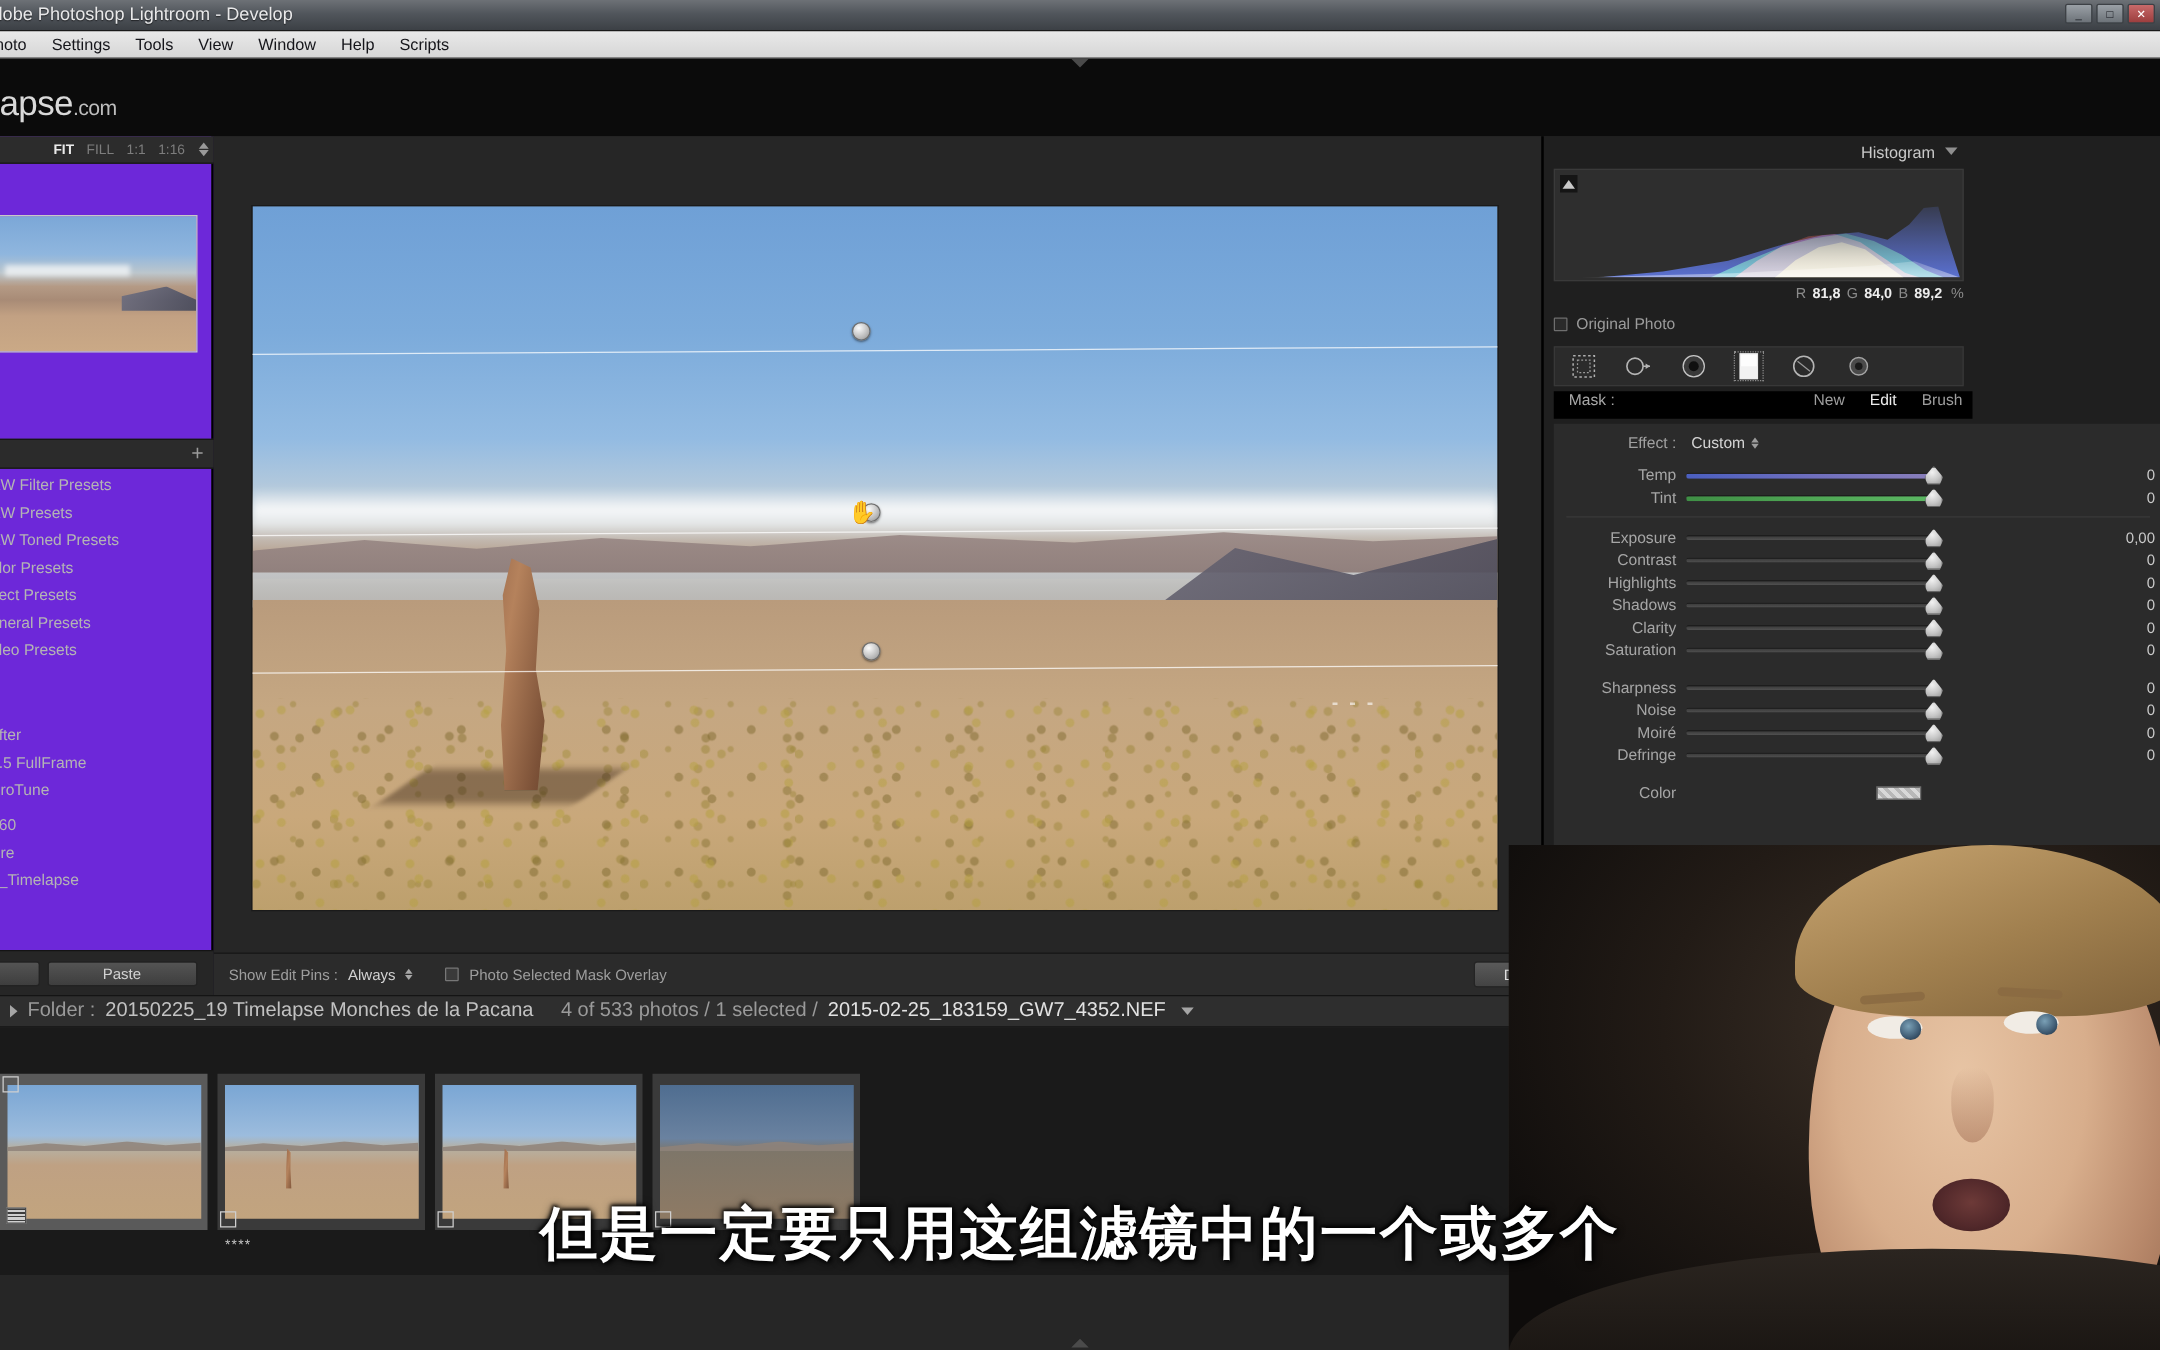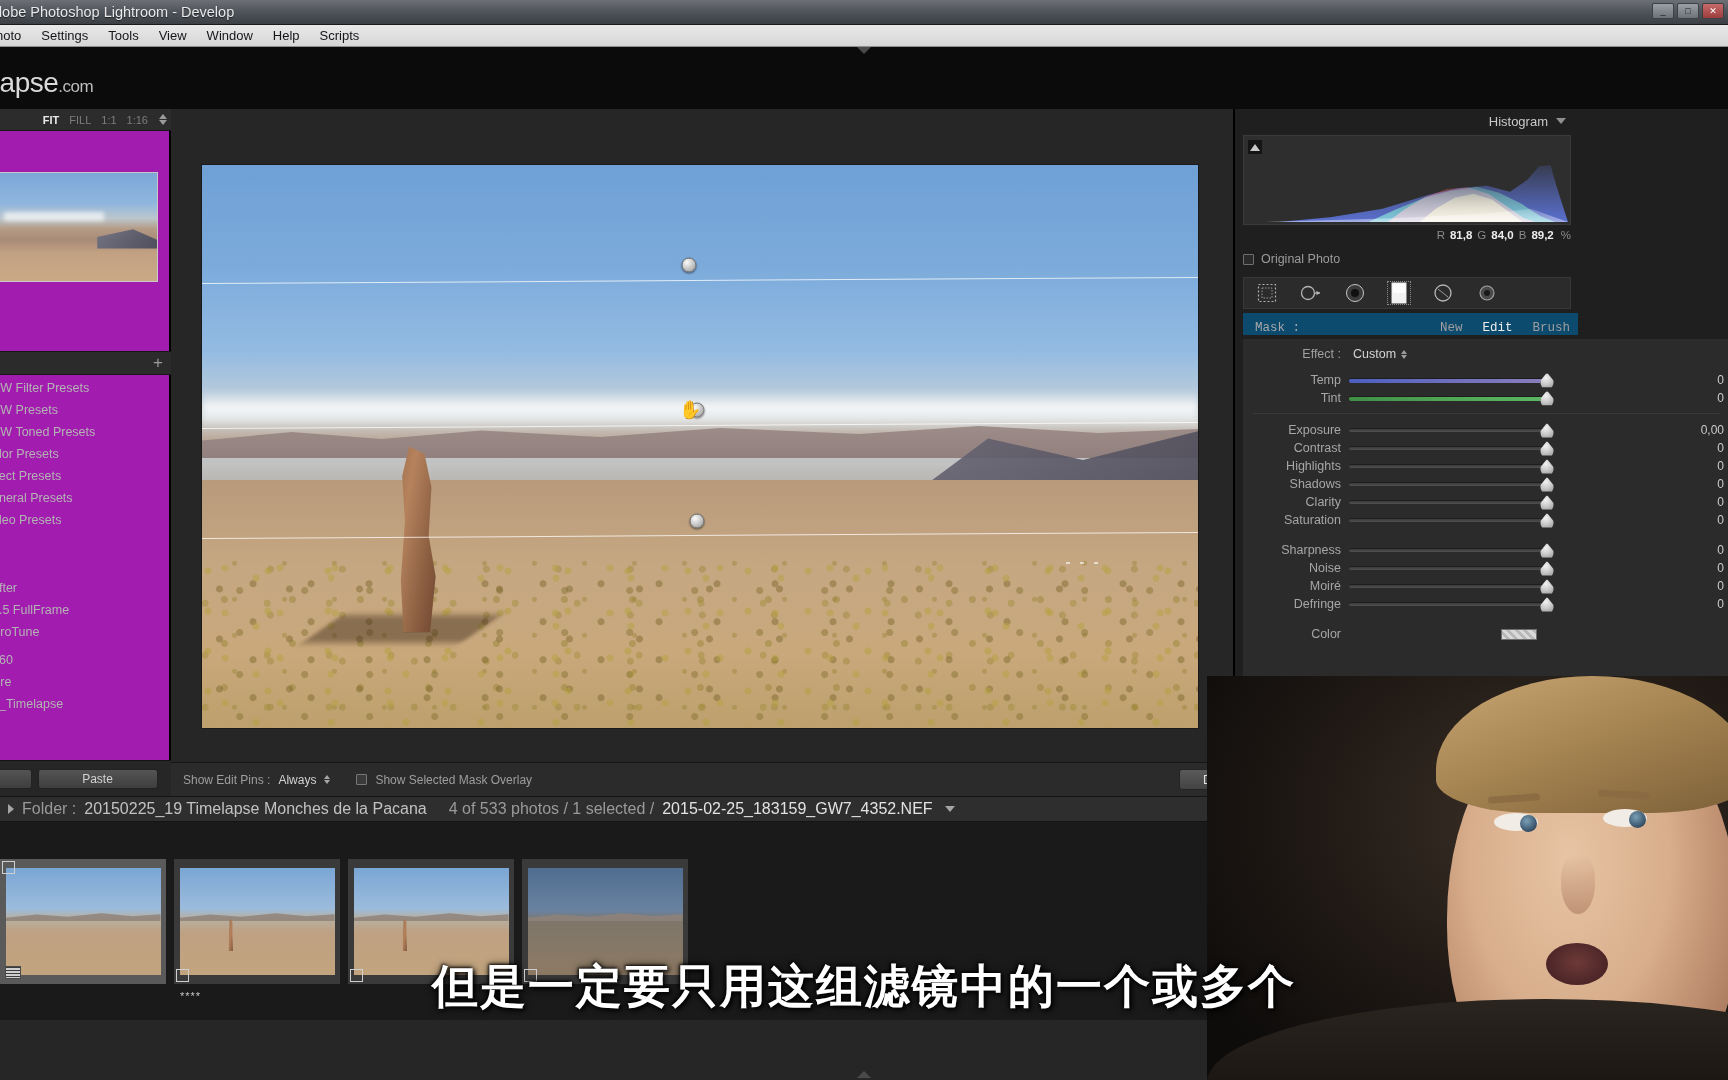--- a/index.html
+++ b/index.html
@@ -68,21 +68,21 @@
   }
   .module {
     font-size: 17px; color: #8d8d8d; padding: 0 14px; white-space: nowrap;
   }
   .module.active { color: #fff; font-weight: bold; }
   .mod-sep { width: 1px; height: 16px; background: #3a3a3a; }
 
   
   .leftpanel {
     position: absolute; left: 0; top: 62px; width: 171px; height: 687px;
-    background: #a21caf; border-right: 2px solid #000;
+    background: #6d28d9; border-right: 2px solid #000;
   }
   .navbar-row {
     position: absolute; left: 0; top: 0; width: 171px; height: 22px;
     background: #2c2c2c; border-bottom: 1px solid #161616;
     display: flex; align-items: center; justify-content: flex-end; padding-right: 4px; gap: 10px;
   }
   .zoomlvl { font-size: 11px; color: #7d7d7d; }
   .zoomlvl.active { color: #eaeaea; font-weight: bold; }
   .zoom-stepper { display:flex; flex-direction:column; gap:1px; margin-left: 1px;}
   .zoom-stepper i { display:block; width:0;height:0; border-left:4px solid transparent;border-right:4px solid transparent;}
@@ -330,22 +330,22 @@
     position: absolute; left: 8px; top: 168px; width: 328px; height: 32px;
     background: #2b2b2b; border: 1px solid #383838;
     display:flex; align-items:center; padding-left: 12px; gap: 22px;
   }
   .mt { width: 22px; height: 22px; display:flex; align-items:center; justify-content:center; }
   .mt svg { display:block; }
   .mt.active { outline: 1px dotted #8a8a8a; }
 
   .maskrow {
     position: absolute; left: 8px; top: 204px; width: 335px; height: 22px;
-    background: #0c4a6e;
-    display:flex; align-items:flex-end; padding-left: 12px; font-family: Liberation Mono, monospace;
+    background: #000000;
+    display:flex; align-items:flex-start; padding-left: 12px;
   }
   .maskrow .lbl { font-size: 12.5px; color: #a8a8a8; }
   .maskrow .acts { margin-left: auto; display:flex; gap: 20px; padding-right: 8px; font-size: 12.5px; }
   .maskrow .acts span { color: #9e9e9e; }
   .maskrow .acts span.active { color: #ededed; }
 
   .effectpanel {
     position: absolute; left: 8px; top: 230px; width: 487px; height: 400px;
     background: #2b2b2b;
   }
@@ -623,21 +623,21 @@
       </div>
 
       <div class="toolbar">
         <span class="tb-label">Show Edit Pins :</span>
         <span class="tb-value">Always</span>
         <span class="tb-stepper">
             <i class="up"></i>
             <i class="dn"></i>
           </span>
         <span class="tb-check"></span>
-        <span class="tb-label">Show Selected Mask Overlay</span>
+        <span class="tb-label">Photo Selected Mask Overlay</span>
         <span class="tb-done">Don</span>
       </div>
     </div>
 
     <div class="rightpanel">
 
       <div class="hist-header">
         <span class="hist-title">Histogram</span>
         <span class="tri-down"></span>
       </div>

